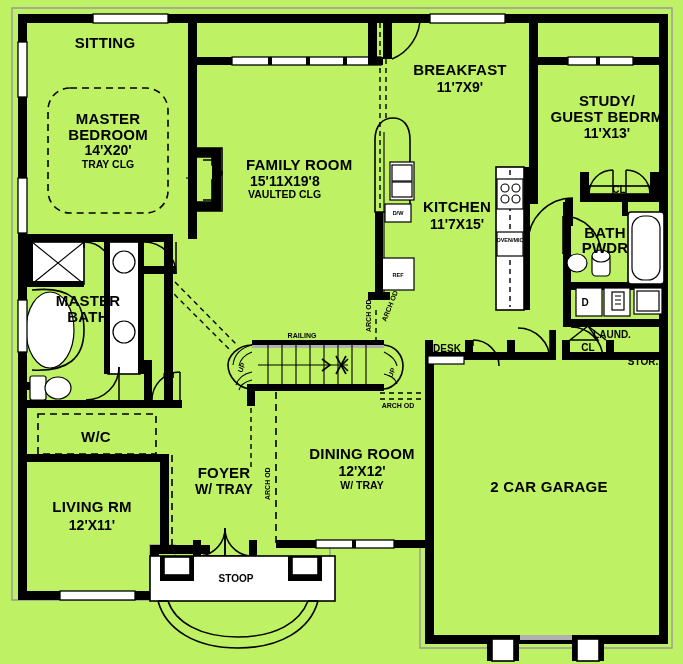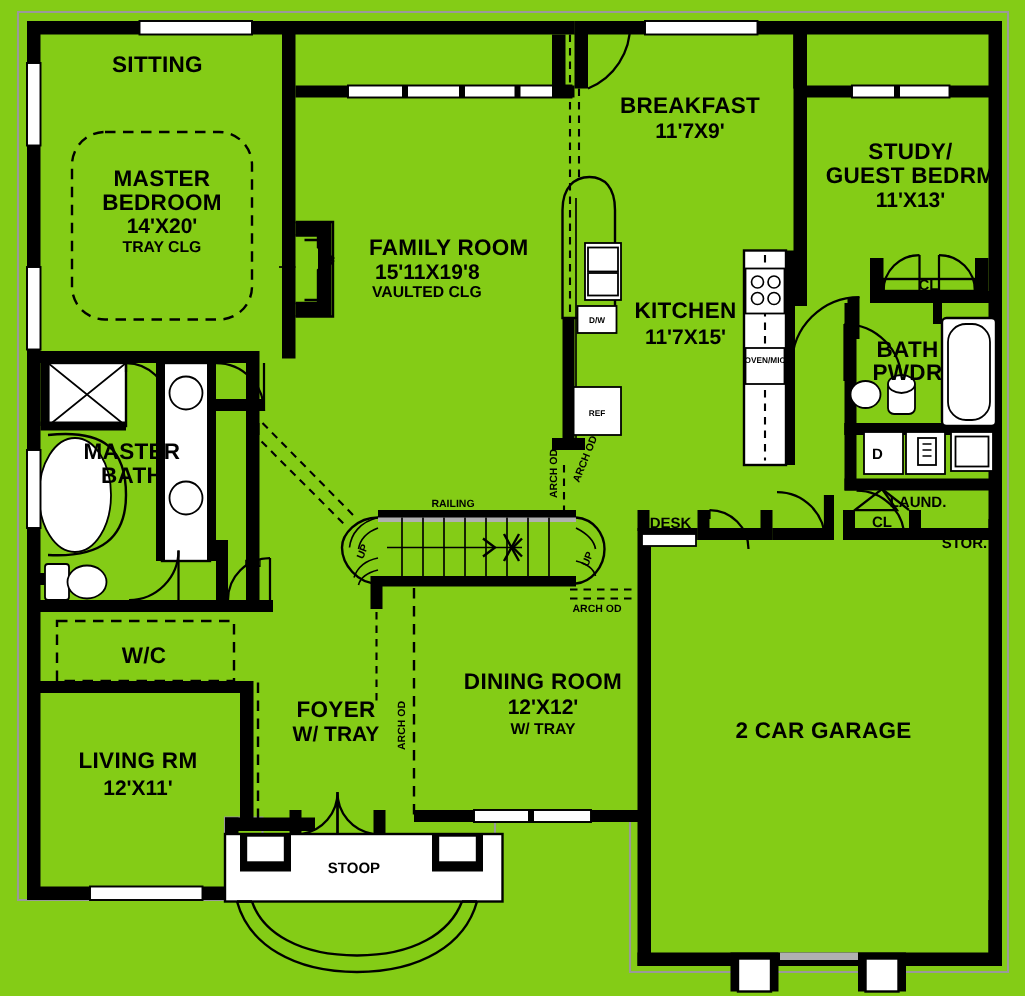--- a/index.html
+++ b/index.html
@@ -10,21 +10,21 @@
   body {
     width: 683px;
     height: 664px;
     overflow: hidden;
     font-family: "Liberation Sans", sans-serif;
   }
   #floorplan-root {
     position: relative;
     width: 683px;
     height: 664px;
-    background: #84cc16;
+    background: #bef264;
   }
   svg#plan {
     display: block;
     width: 683px;
     height: 664px;
   }
   
   .wall      { fill: #000000; }
   .thinline  { fill: none; stroke: #000000; stroke-width: 1.6; }
   .hairline  { fill: none; stroke: #000000; stroke-width: 1.1; }

